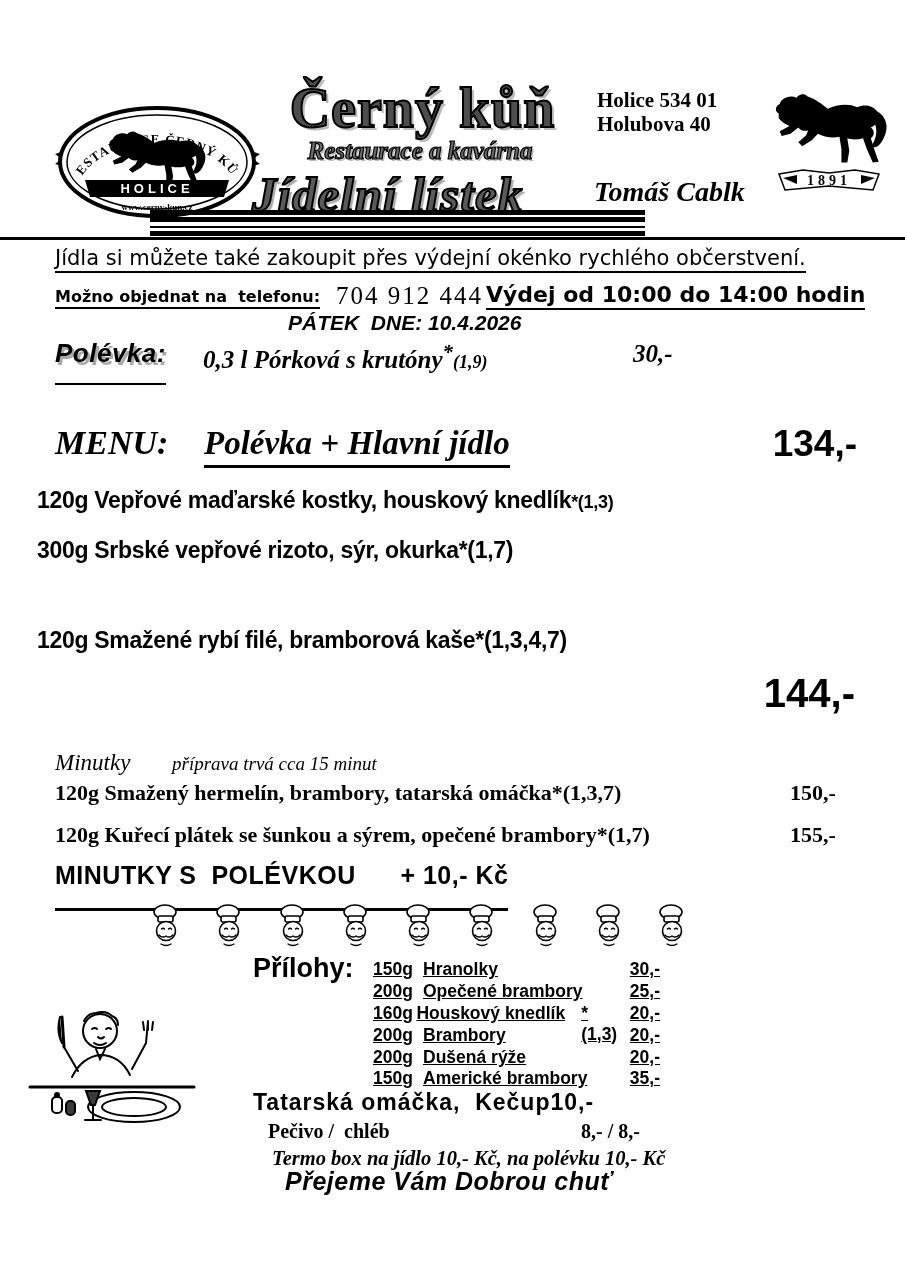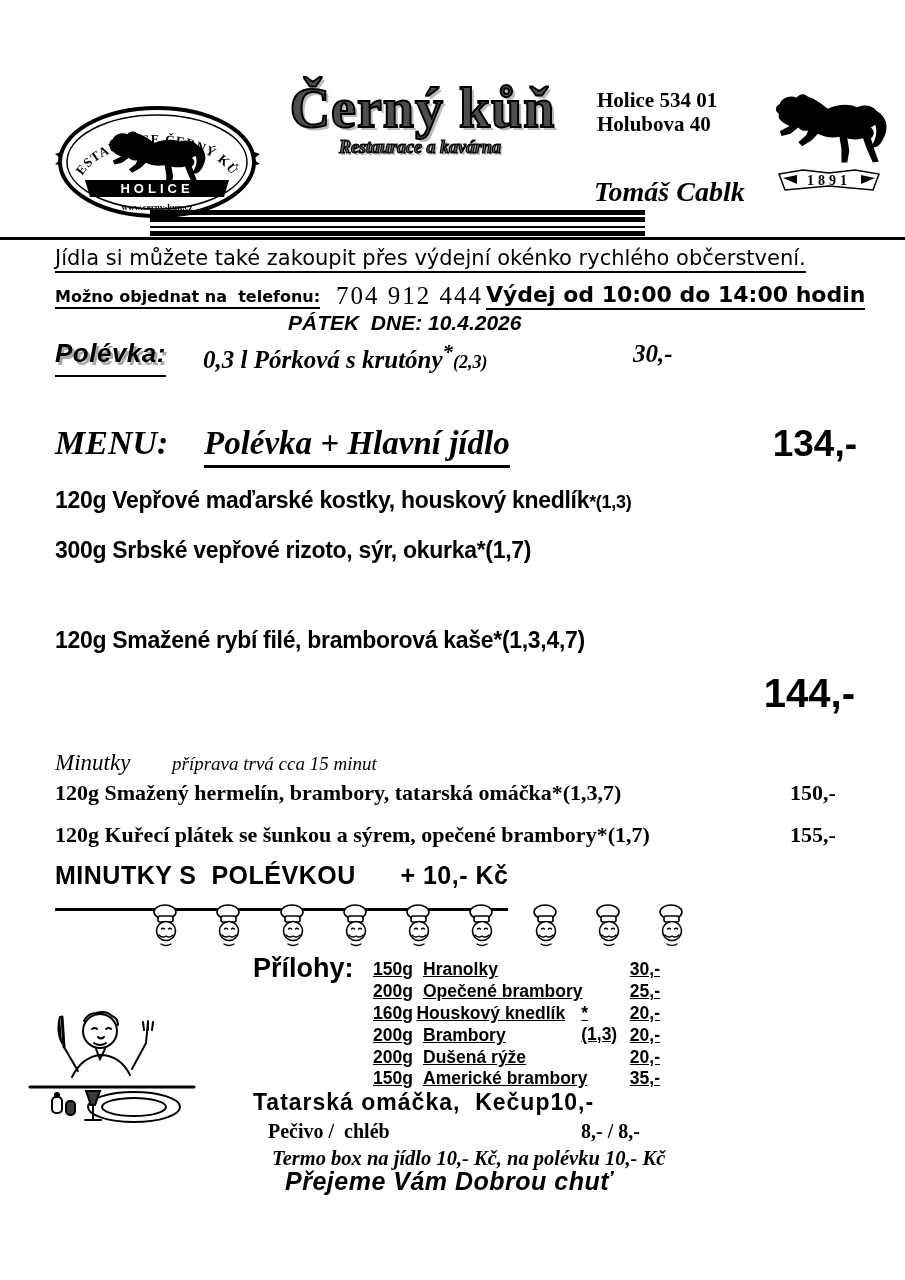--- a/index.html
+++ b/index.html
@@ -7,21 +7,21 @@
         font-family:"Liberation Sans",sans-serif;overflow:hidden;}
   .abs{position:absolute;}
   .pre{white-space:pre;}
   .ctr{text-align:center;}
 
   
   .main-title{left:250px;top:76px;width:345px;font-family:"Liberation Serif",serif;
     font-weight:bold;font-size:56px;color:#4d4d4d;-webkit-text-stroke:2px #000;
     text-shadow:3px 3px 0 #bbb;letter-spacing:1px;}
   .subtitle{left:275px;top:137px;width:290px;font-family:"Liberation Serif",serif;
-    font-weight:bold;font-style:italic;font-size:18px;color:#6a6a6a;
+    font-weight:bold;font-style:italic;font-size:25px;color:#6a6a6a;
     -webkit-text-stroke:1.2px #000;text-shadow:2px 2px 0 #bbb;}
   .doc-title{left:190px;top:166px;width:395px;font-family:"Liberation Serif",serif;
     font-weight:bold;font-style:italic;font-size:49px;color:#5a5a5a;
     -webkit-text-stroke:2px #000;text-shadow:3px 3px 1px #aaa;letter-spacing:1px;}
   .addr{left:597px;top:88px;width:170px;font-family:"Liberation Serif",serif;
     font-weight:bold;font-size:21px;line-height:24px;}
   .oper-label{left:603px;top:133px;font-family:"DejaVu Serif",serif;font-style:italic;
     font-size:27px;}
   .oper-name{left:594px;top:176px;font-family:"Liberation Serif",serif;
     font-weight:bold;font-style:italic;font-size:28px;}
@@ -34,33 +34,33 @@
   .page-rule{left:0;top:237px;width:905px;height:3px;background:#000;}
 
   .u2{border-bottom:2.5px solid #000;padding-bottom:1px;}
   .info1{left:55px;top:246px;font-size:21px;font-weight:normal;font-family:"DejaVu Sans",sans-serif;}
   .order-label{left:55px;top:287px;font-size:16px;font-weight:bold;font-family:"DejaVu Sans",sans-serif;}
   .phone{left:336px;top:282px;font-family:"Liberation Serif",serif;font-size:25px;letter-spacing:2px;}
   .pickup{left:486px;top:282px;font-size:22px;font-weight:bold;font-family:"DejaVu Sans",sans-serif;}
   .date-line{left:288px;top:311px;font-size:21px;font-weight:bold;font-style:italic;}
 
   .soup-label{left:55px;top:338px;font-size:26px;font-weight:bold;font-style:italic;
-    letter-spacing:.5px;text-shadow:2.5px 2.5px 0 #a8a8a8;border-bottom:2.5px solid #000;padding-bottom:6px;}
+    letter-spacing:.5px;text-shadow:2.5px 2.5px 0 #a8a8a8;border-bottom:2.5px solid #000;padding-bottom:14px;}
   .soup-text{left:203px;top:340px;font-family:"Liberation Serif",serif;font-weight:bold;
     font-style:italic;font-size:25px;}
   .soup-text .alg{font-size:18px;}
   .soup-price{left:633px;top:340px;font-family:"Liberation Serif",serif;font-weight:bold;
     font-style:italic;font-size:25px;}
 
   .menu-label{left:55px;top:424px;font-family:"Liberation Serif",serif;font-weight:bold;
     font-style:italic;font-size:34px;}
   .menu-title{left:204px;top:425px;font-family:"Liberation Serif",serif;font-weight:bold;
     font-style:italic;font-size:33px;border-bottom:3px solid #000;padding-bottom:3px;}
   .menu-price{left:742px;top:423px;width:115px;font-size:37px;font-weight:bold;text-align:right;}
-  .dish{left:55px;top:0;font-size:23px;font-weight:bold;letter-spacing:-.3px;}
+  .dish{left:37px;top:0;font-size:23px;font-weight:bold;letter-spacing:-.3px;}
   .dish .alg{font-size:18px;}
   .dish1{top:487px;} .dish2{top:537px;} .dish3{top:627px;}
   .price144{left:740px;top:671px;width:115px;font-size:40px;font-weight:bold;text-align:right;}
 
   .min-head{left:55px;top:750px;font-family:"Liberation Serif",serif;font-style:italic;font-size:23px;}
   .min-note{left:172px;top:753px;font-family:"Liberation Serif",serif;font-style:italic;font-size:19px;}
   .min-row{left:55px;width:793px;font-family:"Liberation Serif",serif;font-weight:bold;font-size:22px;}
   .min-row .t{position:absolute;left:0;top:0;}
   .min-row .p{position:absolute;right:0;top:0;width:70px;text-align:center;}
   .minr1{top:780px;} .minr2{top:822px;}
@@ -114,20 +114,21 @@
       <textPath href="#arcTop" startOffset="50%" text-anchor="middle">RESTAURACE ČERNÝ KŮŇ</textPath>
     </text>
     <use href="#horse-shape" transform="translate(45,24) scale(0.85,0.62)"></use>
     <path d="M30,76 L174,76 L169,93 L35,93 Z" fill="#000"></path>
     <text x="102" y="89" text-anchor="middle" fill="#fff" font-size="13" font-weight="bold" letter-spacing="4" font-family="Liberation Sans, sans-serif">HOLICE</text>
     <text x="102" y="106" text-anchor="middle" fill="#000" font-size="9" font-weight="bold" font-family="Liberation Serif, serif">www.cerny-kun.cz</text>
   </svg>
 
   <div class="abs main-title ctr">Černý kůň</div>
   <div class="abs subtitle ctr">Restaurace a kavárna</div>
+  <div class="abs doc-title ctr">Jídelní lístek</div>
 
   <div class="abs addr">
     <div>Holice 534 01</div>
     <div>Holubova 40</div>
   </div>
   <div class="abs oper-name">Tomáš Cablk</div>
 
   <svg class="abs" style="left:763px;top:90px" width="132" height="112" viewBox="0 0 132 112">
     <use href="#horse-shape" transform="translate(2,0) scale(0.98,0.78)"></use>
     <path d="M16,84 L40,80 L66,83 L92,80 L116,84 L110,100 L66,96 L22,100 Z" fill="#fff" stroke="#000" stroke-width="1.5"></path>
@@ -145,21 +146,21 @@
   <div class="abs page-rule"></div>
 
   <div class="abs info1"><span class="u2">Jídla si můžete také zakoupit přes výdejní okénko rychlého občerstvení.</span></div>
   <div class="abs order-label"><span class="u2 pre">Možno objednat na  telefonu:</span></div>
   <div class="abs phone">704 912 444</div>
   <div class="abs pickup"><span class="u2">Výdej od 10:00 do 14:00 hodin</span></div>
   <div class="abs date-line pre">PÁTEK  DNE: 10.4.2026</div>
 
   <div class="abs soup-label">Polévka:</div>
   <div class="abs soup-text">
-    <span>0,3 l Pórková s krutóny</span><sup>*</sup><span class="alg">(2,3)</span>
+    <span>0,3 l Pórková s krutóny</span><sup>*</sup><span class="alg">(1,9)</span>
   </div>
   <div class="abs soup-price">30,-</div>
 
   <div class="abs menu-label">MENU:</div>
   <div class="abs menu-title">Polévka + Hlavní jídlo</div>
   <div class="abs menu-price">134,-</div>
 
   <div class="abs dish dish1">
     <span>120g Vepřové maďarské kostky, houskový knedlík</span><span class="alg">*(1,3)</span>
   </div>

